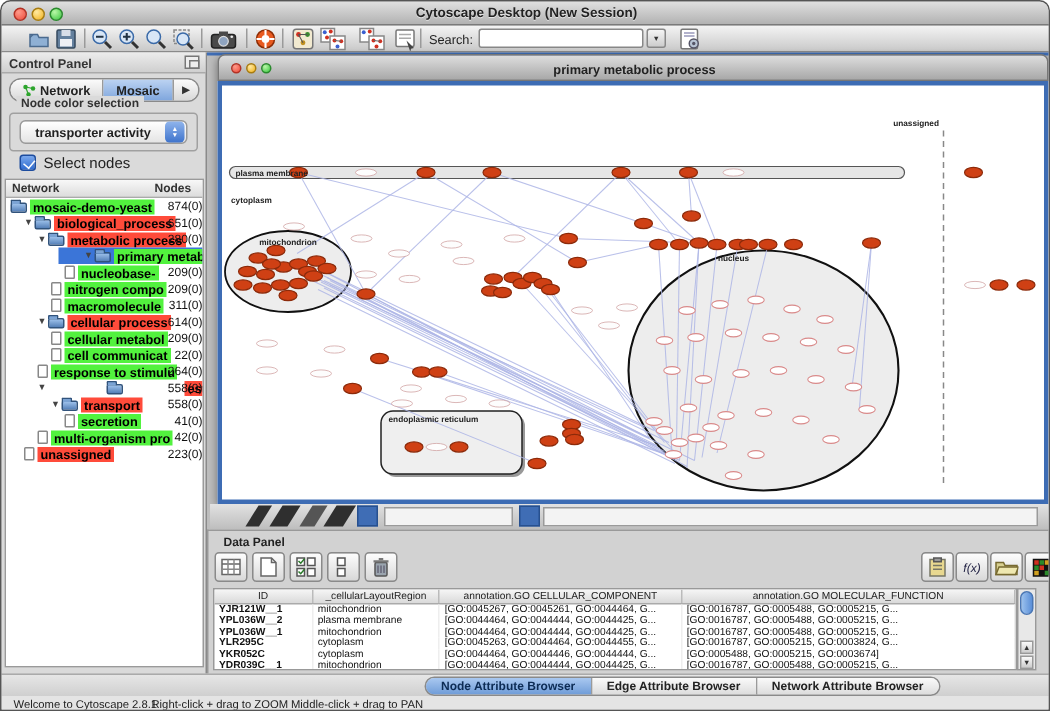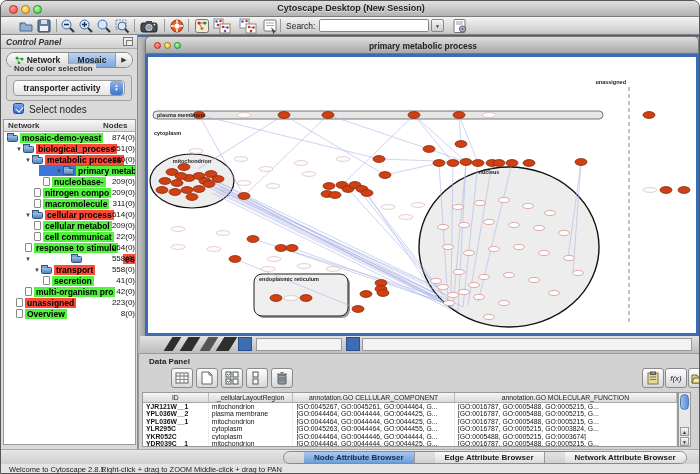--- a/index.html
+++ b/index.html
@@ -15,21 +15,21 @@
   #title-text{left:0;top:2px;width:700px;text-align:center;font-size:9px;font-weight:bold;color:#222;text-shadow:0 1px 0 rgba(255,255,255,.6);}
   
   #toolbar{left:0;top:16px;width:700px;height:18px;background:linear-gradient(#f4f4f4,#c9c9c9);border-bottom:1px solid #8a8a8a;}
   .tbtn{top:1px;width:18px;height:16px;display:flex;align-items:center;justify-content:center;}
   .tsep{top:2px;width:1px;height:13px;background:#9a9a9a;}
   #search-label{top:4px;font-size:8.5px;color:#222;}
   #search-input{top:2px;width:110px;height:13px;border:1px solid #888;border-radius:2px;font-size:8px;padding:0 3px;background:#fff;}
   #search-drop{top:2px;width:13px;height:13px;background:linear-gradient(#f5f5f5,#ccc);border:1px solid #888;border-radius:2px;font-size:5px;color:#333;display:flex;align-items:center;justify-content:center;}
   
   #control-panel{left:0;top:34px;width:137px;height:414px;background:#dadada;border-right:1px solid #8a8a8a;}
-  #cp-header{left:0;top:0;width:136px;height:14px;background:linear-gradient(#ececec,#cfcfcf);border-bottom:1px solid #aaa;font-style:italic;}
+  #cp-header{left:0;top:0;width:136px;height:14px;background:linear-gradient(#ececec,#cfcfcf);border-bottom:1px solid #aaa;}
   #cp-title{left:5px;top:2px;font-size:8.5px;font-weight:bold;color:#333;}
   #cp-float{right:4px;top:2px;width:10px;height:9px;border:1px solid #777;background:#eee;}
   #cp-float:before{content:'';position:absolute;left:2px;top:2px;width:5px;height:4px;border:1px solid #777;}
   #cp-tabs{left:5px;top:17px;width:127px;height:16px;display:flex;border:1px solid #8a8a8a;border-radius:8px;overflow:hidden;background:#e8e8e8;}
   .cp-tab{flex:0 0 auto;display:flex;align-items:center;justify-content:center;gap:3px;font-size:8.5px;font-weight:bold;color:#222;height:100%;border-right:1px solid #9a9a9a;background:linear-gradient(#fbfbfb,#d8d8d8);}
   .cp-tab.sel{background:linear-gradient(#bcd3f2,#7fa6dd);}
   #cp-tab-more{flex:1;display:flex;align-items:center;justify-content:center;font-size:7px;color:#333;background:linear-gradient(#fbfbfb,#d8d8d8);}
   #cp-group{left:5px;top:40px;width:126px;height:26px;border:1px solid #a0a0a0;border-radius:3px;}
   #cp-group-label{left:10px;top:29px;font-size:8px;font-weight:bold;color:#333;background:#dadada;padding:0 3px;}
   #cp-combo{left:12px;top:45px;width:112px;height:16px;background:linear-gradient(#ffffff,#e4e4e4);border:1px solid #9a9a9a;border-radius:4px;display:flex;align-items:center;}
@@ -61,34 +61,34 @@
   #net-frame{left:0;top:18px;width:554px;height:282px;border:3px solid #3d6cb4;background:#fff;}
   #graph-svg{display:block;}
   
   #behind{left:139px;top:335px;width:561px;height:17px;background:linear-gradient(#e2e2e2,#bdbdbd);overflow:hidden;}
   .logo-bar{top:1px;background:#2f2f2f;transform:skewX(-32deg);}
   .bw-pane{top:2px;height:13px;background:#f3f3f3;border:1px solid #9a9a9a;}
   .bw-blue{width:14px;height:14px;background:#3f6db5;border:1px solid #27508f;top:1px;}
   
   #data-panel{left:137px;top:352px;width:563px;height:96px;background:#d2d2d2;border-left:1px solid #999;border-top:1px solid #999;}
   #dp-title{left:10px;top:3px;font-size:8px;font-weight:bold;color:#222;}
-  .dbtn{top:14px;width:22px;height:20px;background:linear-gradient(#fdfdfd,#d8d8d8);border:1px solid #8a8a8a;border-radius:3px;display:flex;align-items:center;justify-content:center;margin-left:28px;}
+  .dbtn{top:14px;width:22px;height:20px;background:linear-gradient(#fdfdfd,#d8d8d8);border:1px solid #8a8a8a;border-radius:3px;display:flex;align-items:center;justify-content:center;}
   #dp-table{left:3px;top:38px;width:536px;height:55px;background:#fff;border:1px solid #999;overflow:hidden;}
   #dp-head{display:flex;height:10px;background:linear-gradient(#f6f6f6,#dadada);border-bottom:1px solid #aaa;}
   #dp-head div{font-size:6.8px;color:#222;text-align:center;border-right:1px solid #bbb;overflow:hidden;white-space:nowrap;line-height:10px;}
   .dp-row{display:flex;height:7.4px;}
   .dp-row div{font-size:6.8px;line-height:7.4px;color:#111;padding-left:3px;border-right:1px solid #eee;overflow:hidden;white-space:nowrap;}
   .dp-row div:first-child{font-weight:bold;}
   #dp-scroll{left:539px;top:38px;width:13px;height:55px;background:#e8e8e8;border:1px solid #999;}
   #dp-thumb{left:1px;top:1px;width:9px;height:16px;border-radius:5px;background:linear-gradient(90deg,#9cc2ee,#5b8fd8);border:1px solid #4a77b5;}
   .dp-arrow{left:1px;width:9px;height:9px;background:linear-gradient(#fafafa,#ccc);border:1px solid #999;font-size:5px;text-align:center;line-height:9px;color:#333;}
   
   #tabbar{left:0;top:448px;width:700px;height:15px;background:linear-gradient(#e6e6e6,#cfcfcf);border-top:1px solid #aaa;}
   #tabset{left:282px;top:1px;display:flex;border:1px solid #8a8a8a;border-radius:7px;overflow:hidden;height:13px;}
-  .btab{padding:0 10px;font-size:8px;font-weight:bold;color:#222;line-height:12px;background:linear-gradient(#fafafa,#dcdcdc);border-right:1px solid #9a9a9a;margin-left:20px;}
+  .btab{padding:0 10px;font-size:8px;font-weight:bold;color:#222;line-height:12px;background:linear-gradient(#fafafa,#dcdcdc);border-right:1px solid #9a9a9a;}
   .btab:last-child{border-right:none;}
   .btab.sel{background:linear-gradient(#a9c8f0,#6f9cd8);color:#0d2c55;}
   #statusbar{left:0;top:463px;width:700px;height:11px;background:#e4e4e4;}
   #statusbar span{position:absolute;top:1px;font-size:7.5px;color:#222;}
 </style>
 </head>
 <body>
 
 <div id="window">
 
@@ -339,25 +339,20 @@
           </div>
           <div class="tree-row" style="padding-left: 21px;">
             <span class="filei"></span>
             <span class="chip g">multi-organism pro</span>
             <span class="cnt">42(0)</span>
           </div>
           <div class="tree-row" style="padding-left: 12px;">
             <span class="filei"></span>
             <span class="chip r">unassigned</span>
             <span class="cnt">223(0)</span>
-          </div>
-          <div class="tree-row" style="padding-left: 12px;">
-            <span class="filei"></span>
-            <span class="chip g">Overview</span>
-            <span class="cnt">8(0)</span>
           </div>
         </div>
     </div>
   </div>
 
   <div id="mdi" class="abs"></div>
   <div id="net-window" class="abs">
     <div id="net-titlebar" class="abs">
       <div class="abs nlight red" style="left:8px"></div>
       <div class="abs nlight yellow" style="left:18px"></div>

